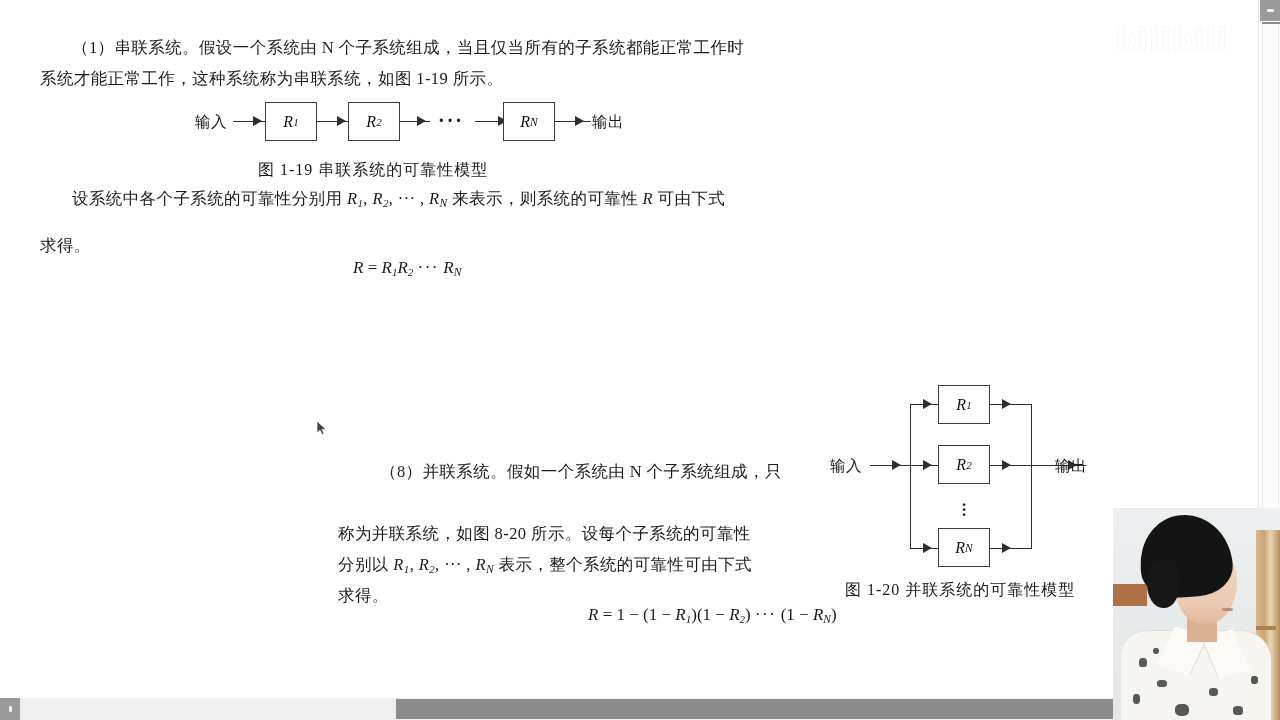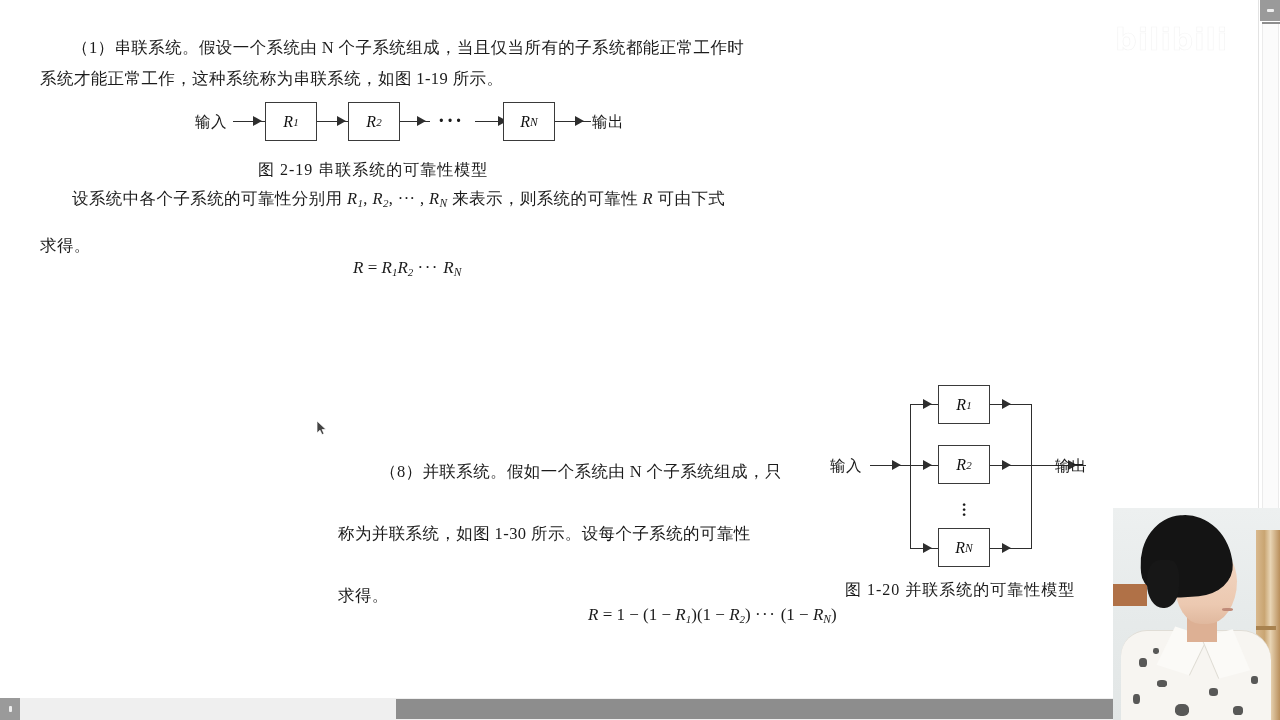--- a/index.html
+++ b/index.html
@@ -373,37 +373,42 @@
         <span class="ital">R</span>
           <span class="subn">N</span>
       </div>
 
       <div class="hline" style="left:360px; top:21px; width:36px;"></div>
       <div class="arrow" style="left:380px; top:16px;"></div>
 
       <div class="dlabel" style="left:397px; top:12px;">输出</div>
     </div>
 
-    <div class="caption" style="left:258px; top:160px;">图 2-19    串联系统的可靠性模型</div>
+    <div class="caption" style="left:258px; top:160px;">图 1-19    串联系统的可靠性模型</div>
 
     <div class="ptext" style="left:72px; top:183px;">
       设系统中各个子系统的可靠性分别用 <span class="ital">R</span><span class="sub">1</span>,
       <span class="ital">R</span><span class="sub">2</span>, ··· ,
       <span class="ital">R</span><span class="subn">N</span> 来表示，则系统的可靠性
       <span class="ital">R</span> 可由下式
     </div>
     <div class="ptext" style="left:40px; top:230px;">求得。</div>
 
     <div class="formula" style="left:353px; top:258px;text-align:right;">
       <span class="ital">R</span> = <span class="ital">R</span><span class="sub">1</span><span class="ital">R</span><span class="sub">2</span>
       <span style="letter-spacing:1.5px;">···</span> <span class="ital">R</span><span class="subn">N</span>
     </div>
 
     <div class="ptext" style="left:380px; top:456px;">（8）并联系统。假如一个系统由 N 个子系统组成，只</div>
-    <div class="ptext" style="left:338px; top:518px;">称为并联系统，如图  1-30  所示。设每个子系统的可靠性</div>
+    <div class="ptext" style="left:338px; top:518px;">称为并联系统，如图  8-20  所示。设每个子系统的可靠性</div>
+    <div class="ptext" style="left:338px; top:549px;">
+      分别以 <span class="ital">R</span><span class="sub">1</span>,
+      <span class="ital">R</span><span class="sub">2</span>, ··· ,
+      <span class="ital">R</span><span class="subn">N</span> 表示，整个系统的可靠性可由下式
+    </div>
     <div class="ptext" style="left:338px; top:580px;">求得。</div>
 
     <div class="formula" style="left:588px; top:605px;">
       <span class="ital">R</span> = 1 − (1 − <span class="ital">R</span><span class="sub">1</span>)(1 −
       <span class="ital">R</span><span class="sub">2</span>) <span style="letter-spacing:1.5px;">···</span>
       (1 − <span class="ital">R</span><span class="subn">N</span>)
     </div>
 
     <div class="diagram" style="left:830px; top:380px; width:270px; height:185px;">
 

